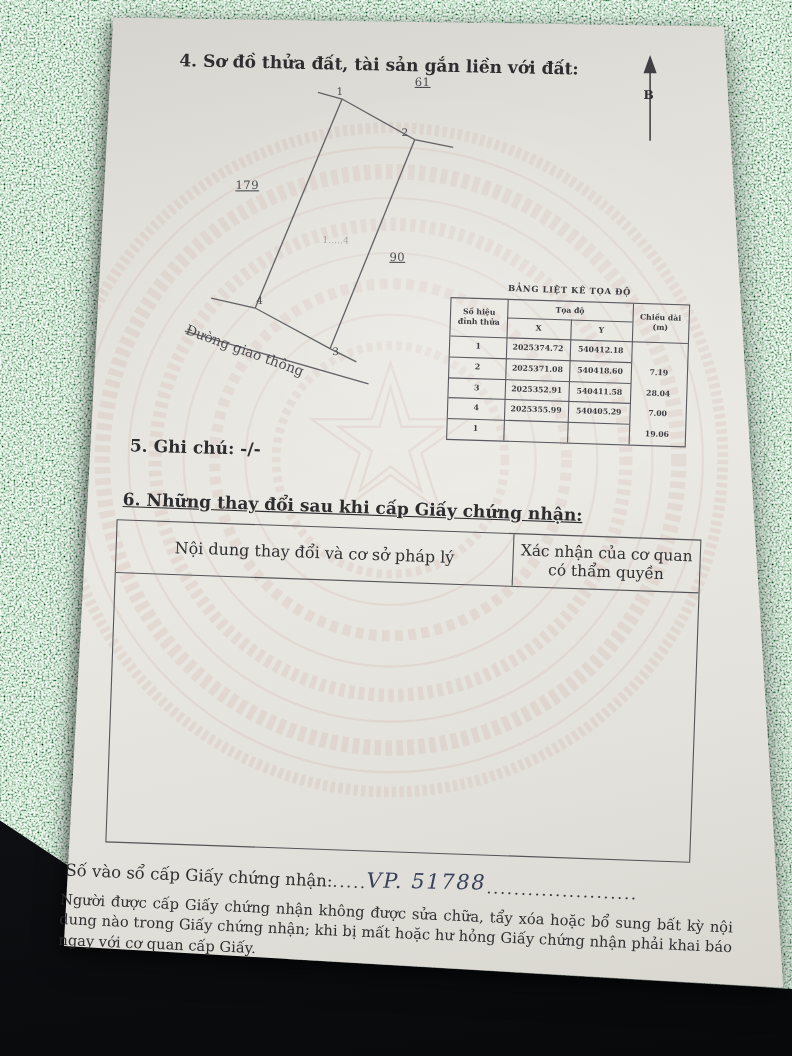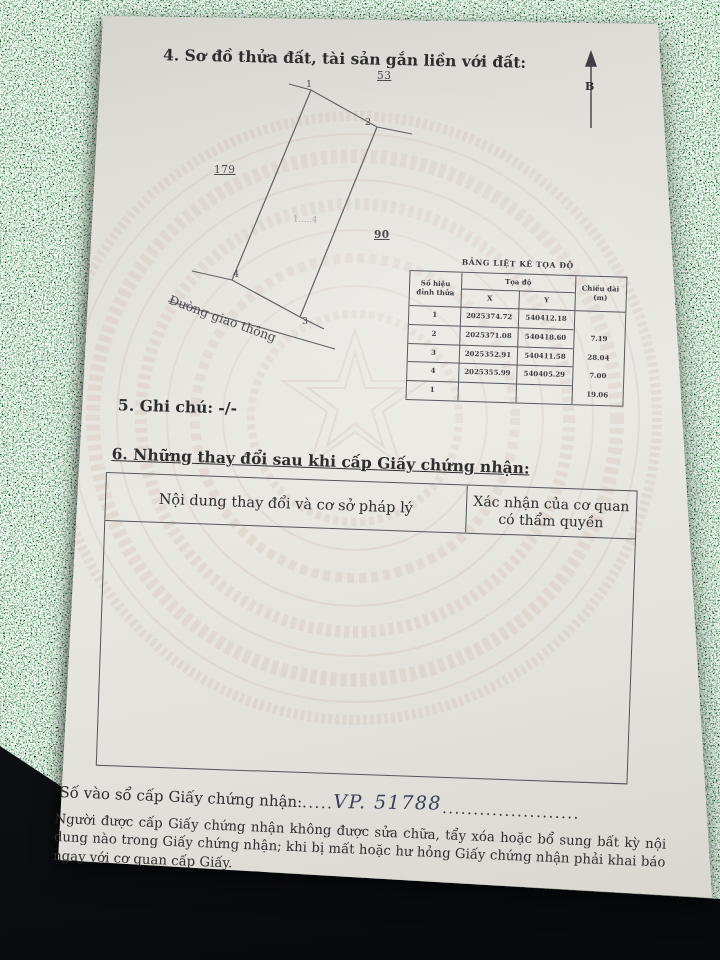--- a/index.html
+++ b/index.html
@@ -105,23 +105,23 @@
       </g>
     </svg>
 
     <div class="t b" style="left:585px;top:80px;font-size:11px;">B</div>
 
     <div class="t vlabel" style="left:306px;top:78px;">1</div>
     <div class="t vlabel" style="left:365px;top:116px;">2</div>
     <div class="t vlabel" style="left:302px;top:315px;">3</div>
     <div class="t vlabel" style="left:233px;top:268px;">4</div>
 
-    <div class="t plabel u" style="left:377px;top:69px;">53</div>
+    <div class="t plabel u" style="left:377px;top:69px;">61</div>
     <div class="t plabel u" style="left:214px;top:163px;">179</div>
-    <div class="t plabel u" style="left:374px;top:228px;font-weight:bold;">90</div>
+    <div class="t plabel u" style="left:354px;top:228px;">90</div>
 
     <div class="t" style="left:293px;top:214px;font-size:8.5px;opacity:.35;transform:rotate(2deg);">1.....4</div>
 
     <div class="t" style="left:172px;top:292px;font-size:12.5px;color:#4b4b50;transform:rotate(20deg);transform-origin:0 0;">Đường giao thông</div>
 
     <div class="ctable">
       <div class="ct-title">BẢNG LIỆT KÊ TỌA ĐỘ</div>
       <div class="ct-grid">
 
         <div class="gl" style="left:51px;top:0;width:1px;height:128px;"></div>

